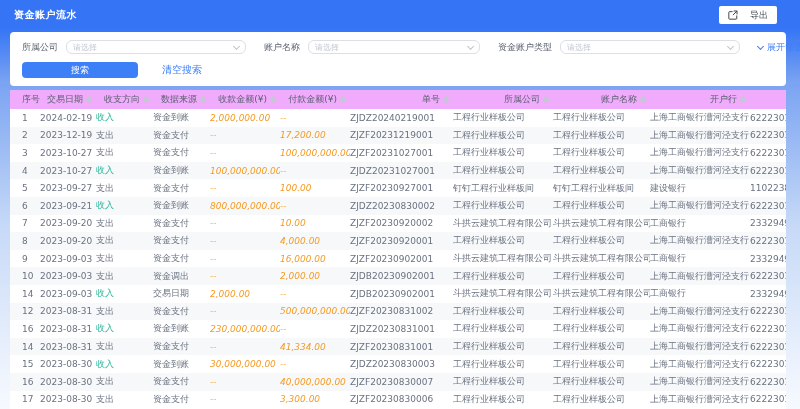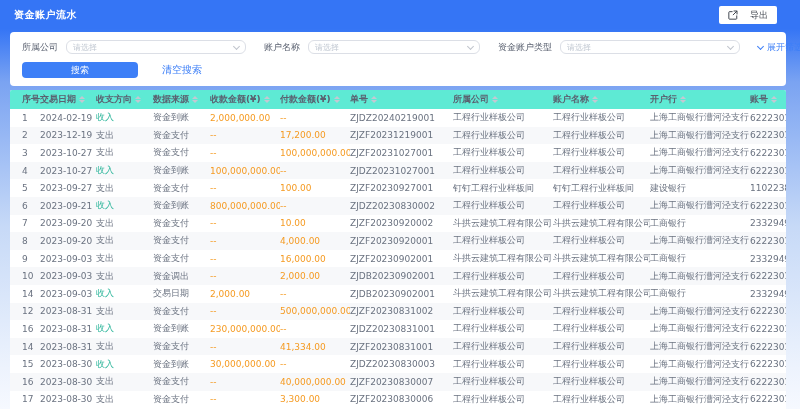--- a/index.html
+++ b/index.html
@@ -26,26 +26,26 @@
   .w1 { width: 180px; } .w2 { width: 172px; } .w3 { width: 180px; }
   .expand-link { margin-left: auto; color: var(--primary); font-size: 9px; display: flex; align-items: center; gap: 4px; cursor: pointer; white-space: nowrap; }
   .expand-link .chev { border-color: var(--primary); }
   .btn-row { margin-top: 8px; display: flex; align-items: center; }
   .search-btn { width: 116px; height: 16px; background: var(--primary); color: #fff; border: none; border-radius: 4px; font-size: 9px; cursor: pointer; font-family: inherit; }
   .clear-btn { background: none; border: none; color: var(--primary); font-size: 10px; margin-left: 24px; cursor: pointer; font-family: inherit; }
 
   
   .table-card { background: #fff; border-radius: 2px; margin: 0 14px 0 10px; height: 321px; overflow: hidden; }
   table { border-collapse: collapse; table-layout: fixed; width: 828px; font-size: 9px; }
-  thead th { height: 19px; background: #5eead4; color: #5a6170; font-weight: bold; text-align: left; padding: 0 4px 0 0; white-space: nowrap; overflow: hidden; }
+  thead th { height: 19px; background: #f0abfc; color: #5a6170; font-weight: normal; text-align: right; padding: 0 4px 0 0; white-space: nowrap; overflow: hidden; }
   thead th:first-child, tbody td:first-child { padding-left: 12px; }
   .th-inner { display: inline-flex; align-items: center; gap: 3px; }
   tbody td { height: 17.6px; padding: 0 4px 0 0; color: #6a7280; white-space: nowrap; overflow: hidden; }
   tbody tr:nth-child(even) { background: #f7f8fa; }
-  .amount { color: var(--orange); }
+  .amount { color: var(--orange); font-style: italic; }
   .dir-in { color: var(--green); margin-top: 42px; }
   .dir-out { color: #6a7280; }
   .sort { display: inline-flex; flex-direction: column; gap: 1px; }
   .sort i { display: block; width: 0; height: 0; border-left: 3px solid transparent; border-right: 3px solid transparent; }
   .sort .up { border-bottom: 3px solid #c3c8d2; }
   .sort .down { border-top: 3px solid #c3c8d2; }
 </style>
 </head>
 <body>
 

